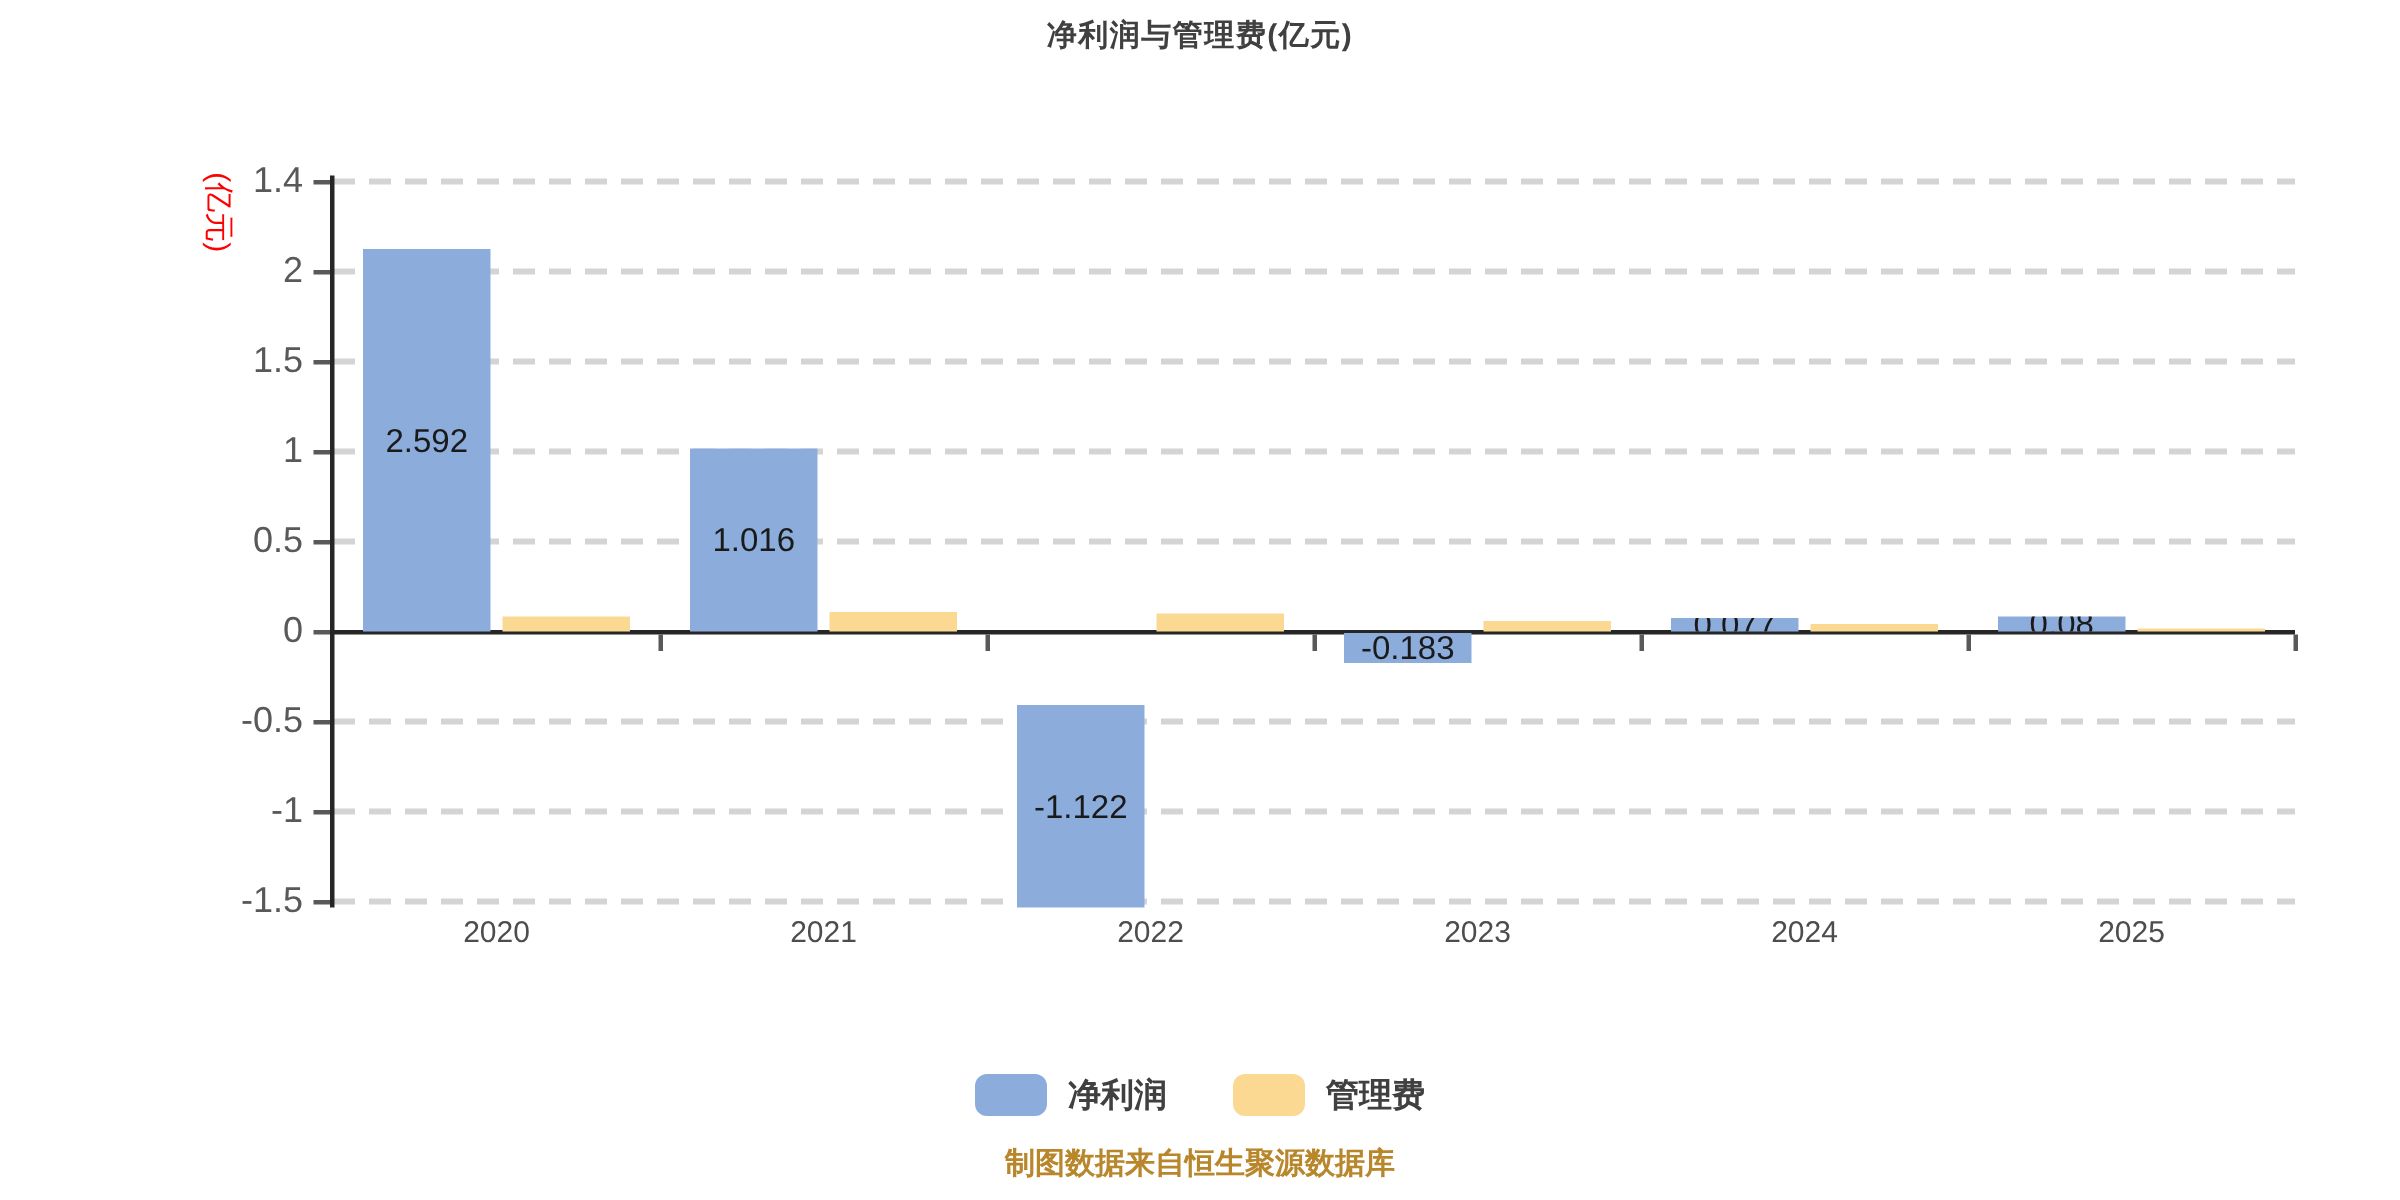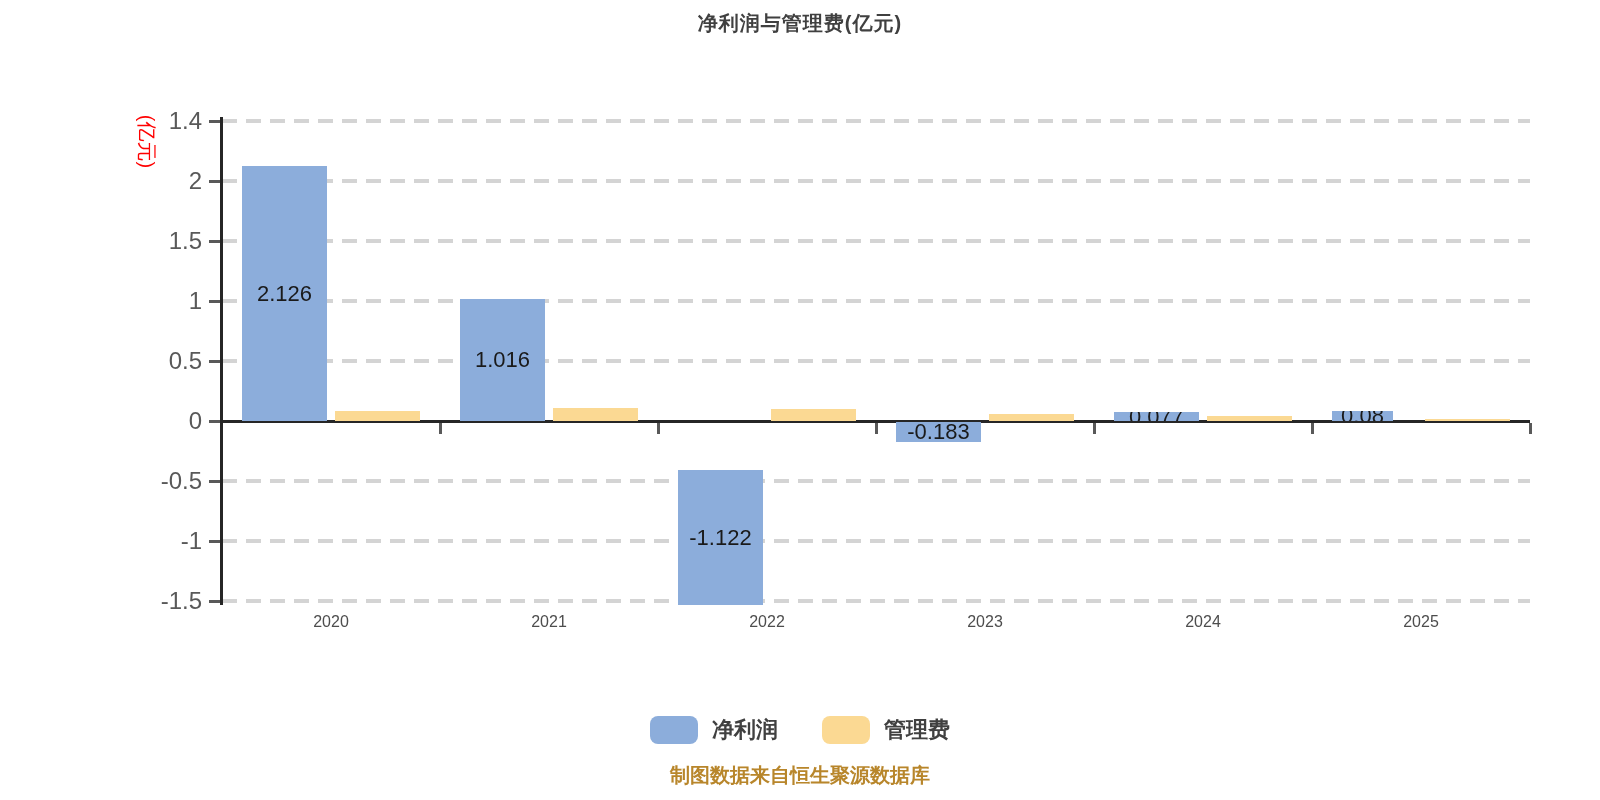--- a/index.html
+++ b/index.html
@@ -9,21 +9,21 @@
     font-size:20px;font-weight:bold;color:#404040;letter-spacing:1px;}
   .y-unit-label{position:absolute;left:128px;top:108px;color:#ff0000;font-size:20px;
     transform:rotate(90deg);transform-origin:center;width:66px;text-align:center;top:128px;left:113px;}
   .plot{position:absolute;left:0;top:0;width:1600px;height:800px;}
   .gridline{position:absolute;height:4px;
     background:repeating-linear-gradient(90deg,#d4d4d4 0 15px,transparent 15px 24px);}
   .y-axis-line{position:absolute;width:3px;background:#262626;}
   .x-axis-line{position:absolute;height:3px;background:#262626;}
   .tick{position:absolute;background:#595959;}
   .y-tick-label{position:absolute;width:70px;text-align:right;font-size:24px;color:#595959;line-height:24px;}
-  .x-tick-label{position:absolute;text-align:center;font-size:16px;color:#4d4d4d;line-height:24px;}
+  .x-tick-label{position:absolute;text-align:center;font-size:20px;color:#4d4d4d;line-height:24px;}
   .bar{position:absolute;overflow:hidden;display:flex;align-items:center;justify-content:center;}
   .bar-label{font-size:22px;line-height:22px;color:#1a1a1a;white-space:nowrap;}
   .legend{position:absolute;left:0;top:715px;width:1600px;display:flex;
     justify-content:center;align-items:center;gap:44px;}
   .legend-item{display:flex;align-items:center;gap:14px;}
   .legend-swatch{width:48px;height:28px;border-radius:8px;}
   .legend-label{font-size:22px;font-weight:bold;color:#404040;}
   .source-note{position:absolute;left:0;top:762px;width:1600px;text-align:center;
     font-size:20px;font-weight:bold;color:#b8862b;font-family:Liberation Mono, monospace;}
 </style>
@@ -63,21 +63,21 @@
       <div class="y-tick-label" style="left: 132px; top: 589px;">-1.5</div>
       <div class="y-axis-line" style="left: 220px; top: 117px; height: 488px;"></div>
       <div class="x-axis-line" style="left: 222px; top: 420px; width: 1308px;"></div>
       <div class="tick" style="left: 439px; top: 423px; width: 3px; height: 11px;"></div>
       <div class="tick" style="left: 657px; top: 423px; width: 3px; height: 11px;"></div>
       <div class="tick" style="left: 875px; top: 423px; width: 3px; height: 11px;"></div>
       <div class="tick" style="left: 1093px; top: 423px; width: 3px; height: 11px;"></div>
       <div class="tick" style="left: 1311px; top: 423px; width: 3px; height: 11px;"></div>
       <div class="tick" style="left: 1529px; top: 423px; width: 3px; height: 11px;"></div>
       <div class="bar" style="left: 242px; top: 166px; width: 85px; height: 255px; background: rgb(140, 173, 219);">
-        <span class="bar-label">2.126</span>
+        <span class="bar-label">2.592</span>
       </div>
       <div class="bar" style="left: 335px; top: 411px; width: 85px; height: 10px; background: rgb(251, 217, 147);"></div>
       <div class="x-tick-label" style="left: 222px; top: 610px; width: 218px;">2020</div>
       <div class="bar" style="left: 460px; top: 299px; width: 85px; height: 122px; background: rgb(140, 173, 219);">
         <span class="bar-label">1.016</span>
       </div>
       <div class="bar" style="left: 553px; top: 408px; width: 85px; height: 13px; background: rgb(251, 217, 147);"></div>
       <div class="x-tick-label" style="left: 440px; top: 610px; width: 218px;">2021</div>
       <div class="bar" style="left: 678px; top: 422px; width: 85px; height: 135px; background: rgb(140, 173, 219); margin-top: 48px;">
         <span class="bar-label">-1.122</span>
@@ -87,21 +87,21 @@
       <div class="bar" style="left: 896px; top: 422px; width: 85px; height: 20px; background: rgb(140, 173, 219);">
         <span class="bar-label">-0.183</span>
       </div>
       <div class="bar" style="left: 989px; top: 414px; width: 85px; height: 7px; background: rgb(251, 217, 147);"></div>
       <div class="x-tick-label" style="left: 876px; top: 610px; width: 218px;">2023</div>
       <div class="bar" style="left: 1114px; top: 412px; width: 85px; height: 9px; background: rgb(140, 173, 219);">
         <span class="bar-label">0.077</span>
       </div>
       <div class="bar" style="left: 1207px; top: 416px; width: 85px; height: 5px; background: rgb(251, 217, 147);"></div>
       <div class="x-tick-label" style="left: 1094px; top: 610px; width: 218px;">2024</div>
-      <div class="bar" style="left: 1332px; top: 411px; width: 61px; height: 10px; background: rgb(140, 173, 219);">
+      <div class="bar" style="left: 1332px; top: 411px; width: 85px; height: 10px; background: rgb(140, 173, 219);">
         <span class="bar-label">0.08</span>
       </div>
       <div class="bar" style="left: 1425px; top: 419px; width: 85px; height: 2px; background: rgb(251, 217, 147);"></div>
       <div class="x-tick-label" style="left: 1312px; top: 610px; width: 218px;">2025</div>
     </div>
 
   <div class="legend">
     <div class="legend-item">
       <span class="legend-swatch" style="background: rgb(140, 173, 219);"></span>
       <span class="legend-label">净利润</span>

